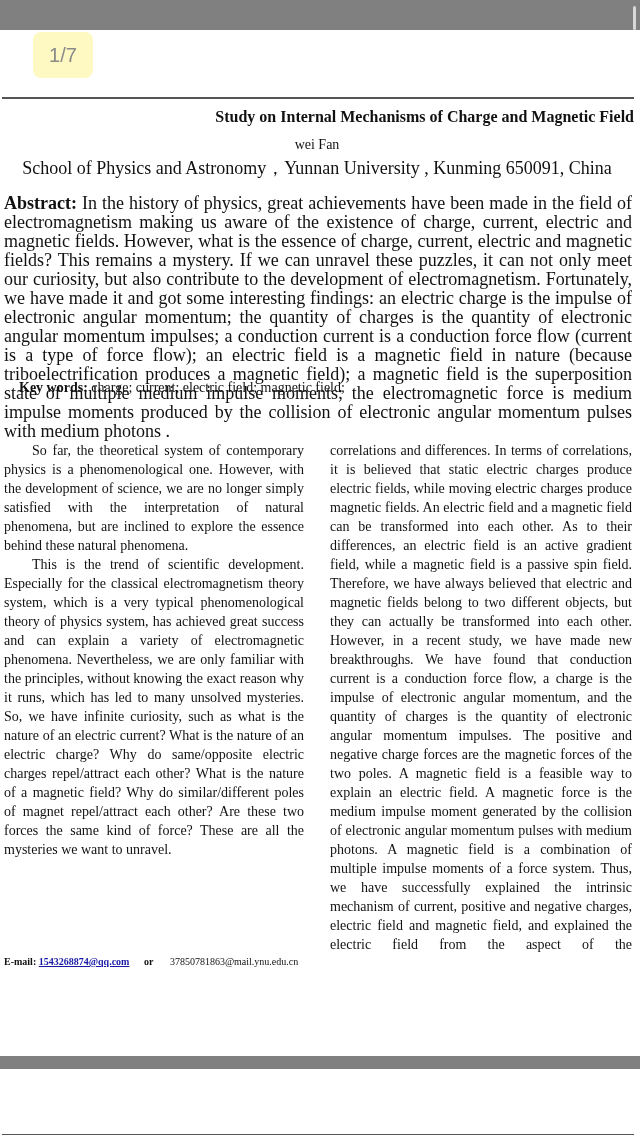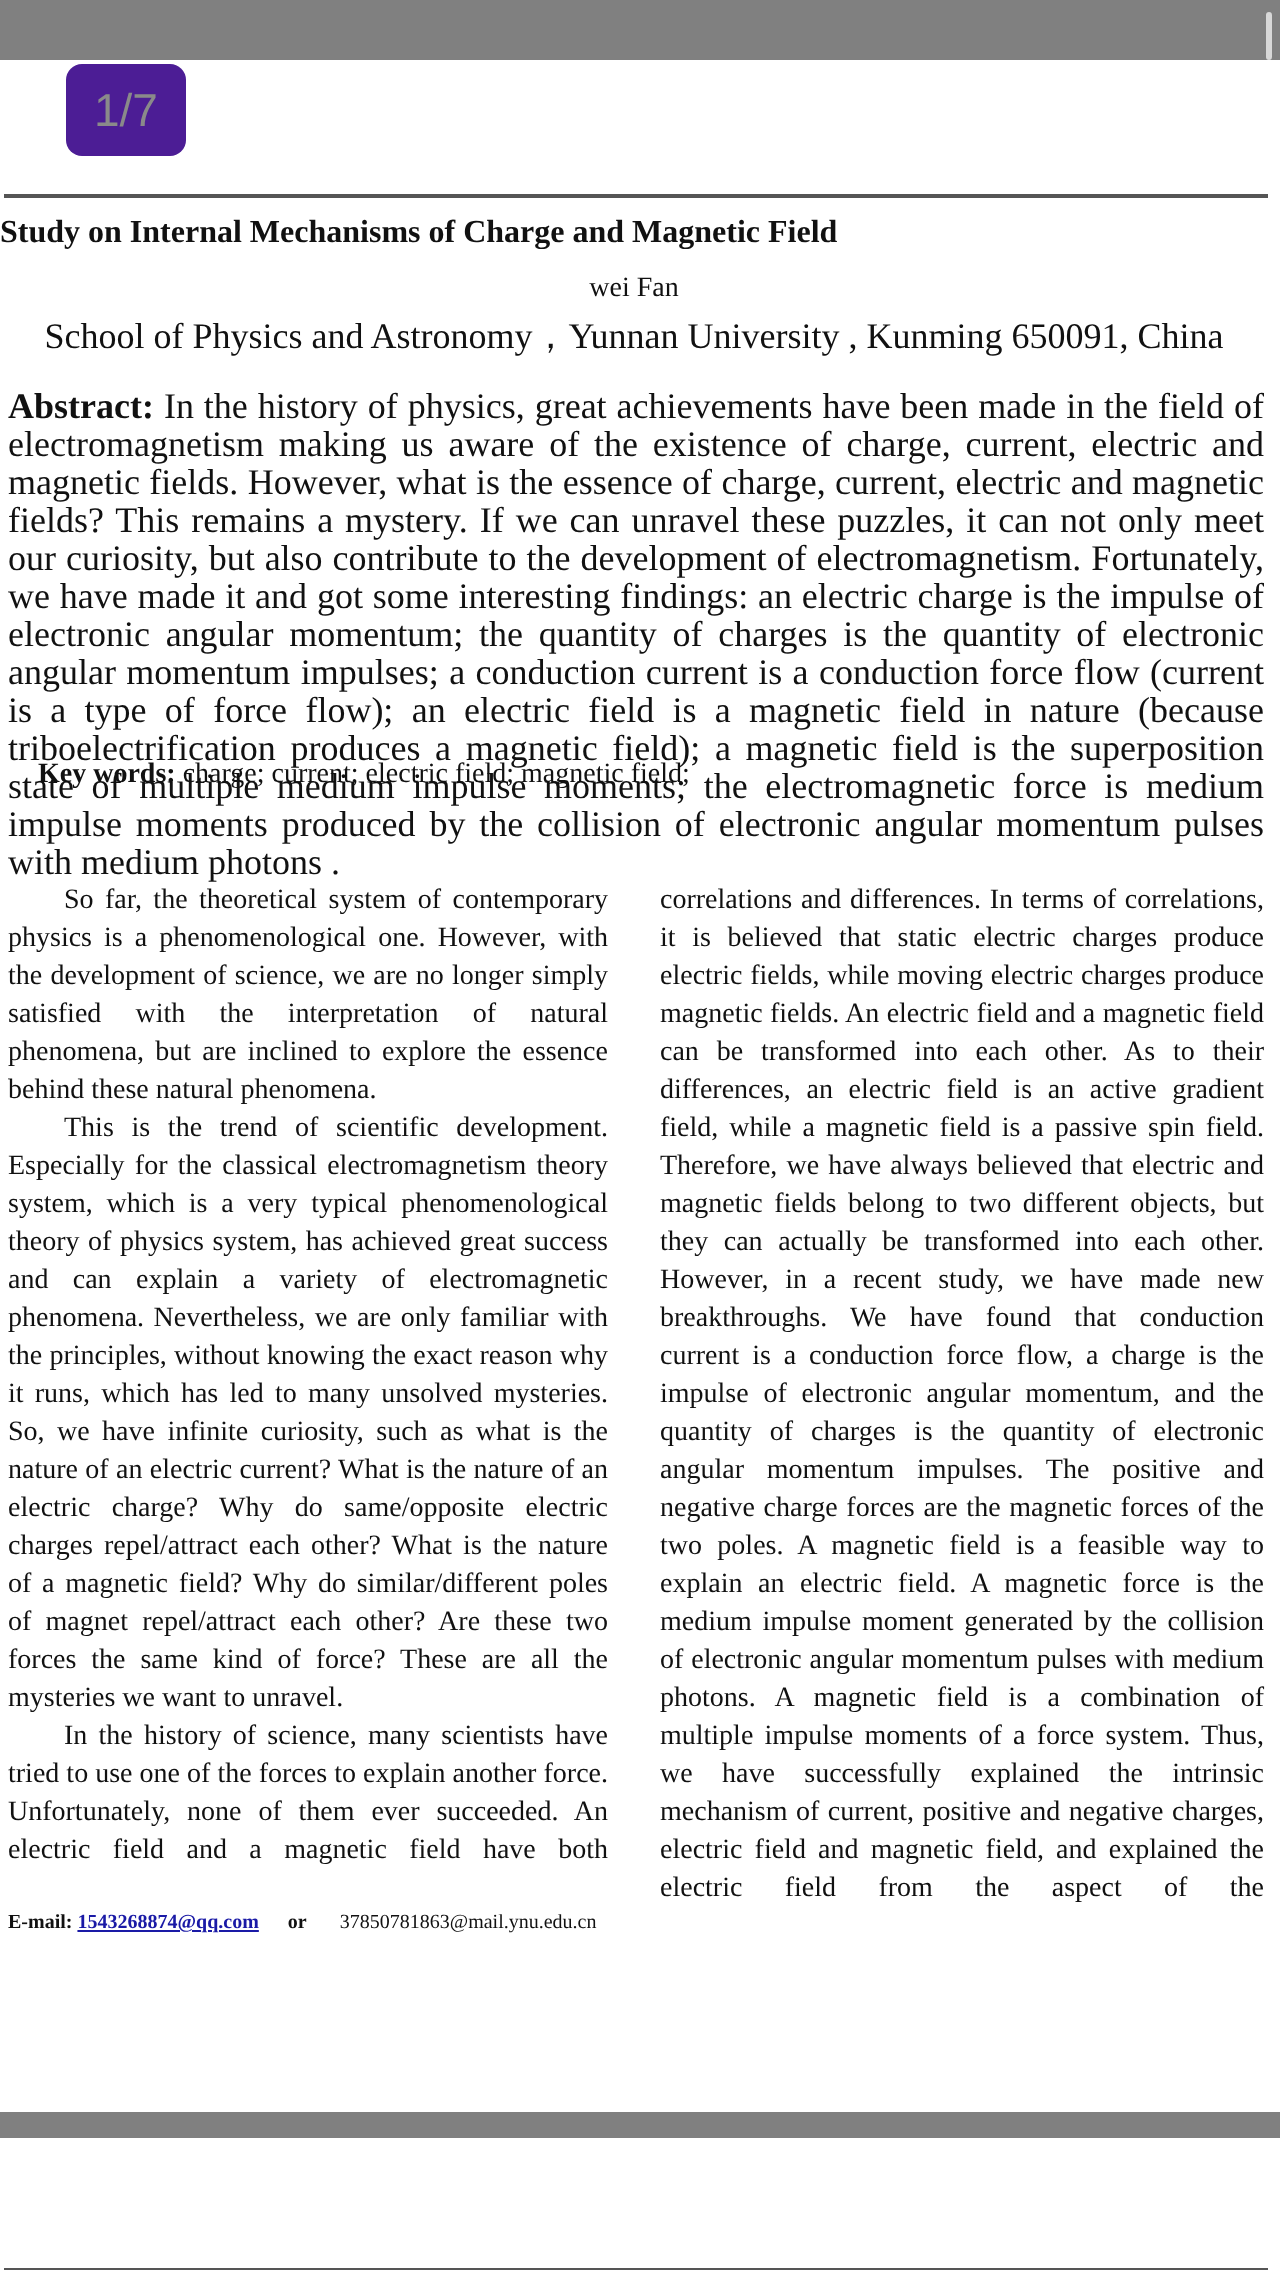--- a/index.html
+++ b/index.html
@@ -4,28 +4,28 @@
 <style>
   html, body { margin:0; padding:0; }
   body {
     width:640px; height:1138px; position:relative; overflow:hidden;
     background:#ffffff; font-family:"Liberation Serif", serif; color:#111;
   }
   .topbar { position:absolute; left:0; top:0; width:640px; height:30px; background:#808080; }
   .scrollbar { position:absolute; right:4px; top:6px; width:3px; height:24px; background:#d8d8d8; border-radius:2px; }
   .page-badge {
     position:absolute; left:33px; top:32px; width:60px; height:46px;
-    background:#4c1d95; border-radius:8px;
+    background:#fef9c3; border-radius:8px;
     display:flex; align-items:center; justify-content:center;
-    font-family:"Liberation Sans", sans-serif; font-size:23px; color:#8a8a8a;
+    font-family:"Liberation Sans", sans-serif; font-size:20px; color:#8a8a8a;
   }
   .rule-top { position:absolute; left:2px; top:97px; width:632px; height:2px; background:#555; }
   .rule-bottom { position:absolute; left:2px; top:1134px; width:632px; height:1px; background:#555; }
   .title {
-    position:absolute; left:0; top:108px; width:634px; text-align:left;
+    position:absolute; left:0; top:108px; width:634px; text-align:right;
     font-weight:bold; font-size:16px;
   }
   .author { position:absolute; left:0; top:137px; width:634px; text-align:center; font-size:14px; }
   .affil { position:absolute; left:0; top:156px; width:634px; text-align:center; font-size:18px; }
   .abstract {
     position:absolute; left:4px; top:194px; width:628px;
     font-size:18px; line-height:19px; text-align:justify;
   }
   .abstract b, .keywords b { font-weight:bold; }
   .keywords { position:absolute; left:4px; top:380px; width:628px; font-size:14px;margin-left:15px; }
@@ -60,21 +60,20 @@
 <div class="author">wei Fan</div>
 <div class="affil">School of Physics and Astronomy，Yunnan University , Kunming 650091, China</div>
 
 <div class="abstract"><b>Abstract:</b><span> In the history of physics, great achievements have been made in the field of electromagnetism making us aware of the existence of charge, current, electric and magnetic fields. However, what is the essence of charge, current, electric and magnetic fields? This remains a mystery. If we can unravel these puzzles, it can not only meet our curiosity, but also contribute to the development of electromagnetism. Fortunately, we have made it and got some interesting findings: an electric charge is the impulse of electronic angular momentum; the quantity of charges is the quantity of electronic angular momentum impulses; a conduction current is a conduction force flow (current is a type of force flow); an electric field is a magnetic field in nature (because triboelectrification produces a magnetic field); a magnetic field is the superposition state of multiple medium impulse moments; the electromagnetic force is medium impulse moments produced by the collision of electronic angular momentum pulses with medium photons .</span></div>
 
 <div class="keywords"><b>Key words:</b><span> charge; current; electric field; magnetic field;</span></div>
 
 <div class="col col-left">
   <p>So far, the theoretical system of contemporary physics is a phenomenological one. However, with the development of science, we are no longer simply satisfied with the interpretation of natural phenomena, but are inclined to explore the essence behind these natural phenomena.</p>
   <p>This is the trend of scientific development. Especially for the classical electromagnetism theory system, which is a very typical phenomenological theory of physics system, has achieved great success and can explain a variety of electromagnetic phenomena. Nevertheless, we are only familiar with the principles, without knowing the exact reason why it runs, which has led to many unsolved mysteries. So, we have infinite curiosity, such as what is the nature of an electric current? What is the nature of an electric charge? Why do same/opposite electric charges repel/attract each other? What is the nature of a magnetic field? Why do similar/different poles of magnet repel/attract each other? Are these two forces the same kind of force? These are all the mysteries we want to unravel.</p>
-  <p style="text-align-last:justify;">In the history of science, many scientists have tried to use one of the forces to explain another force. Unfortunately, none of them ever succeeded. An electric field and a magnetic field have both</p>
 </div>
 
 <div class="col col-right">
   <p style="text-indent:0; text-align-last:justify;">correlations and differences. In terms of correlations, it is believed that static electric charges produce electric fields, while moving electric charges produce magnetic fields. An electric field and a magnetic field can be transformed into each other. As to their differences, an electric field is an active gradient field, while a magnetic field is a passive spin field. Therefore, we have always believed that electric and magnetic fields belong to two different objects, but they can actually be transformed into each other. However, in a recent study, we have made new breakthroughs. We have found that conduction current is a conduction force flow, a charge is the impulse of electronic angular momentum, and the quantity of charges is the quantity of electronic angular momentum impulses. The positive and negative charge forces are the magnetic forces of the two poles. A magnetic field is a feasible way to explain an electric field. A magnetic force is the medium impulse moment generated by the collision of electronic angular momentum pulses with medium photons. A magnetic field is a combination of multiple impulse moments of a force system. Thus, we have successfully explained the intrinsic mechanism of current, positive and negative charges, electric field and magnetic field, and explained the electric field from the aspect of the</p>
 </div>
 
 <div class="email">
   <span class="lbl">E-mail:</span>
   <a>1543268874@qq.com</a>
   <span class="or">or</span>

